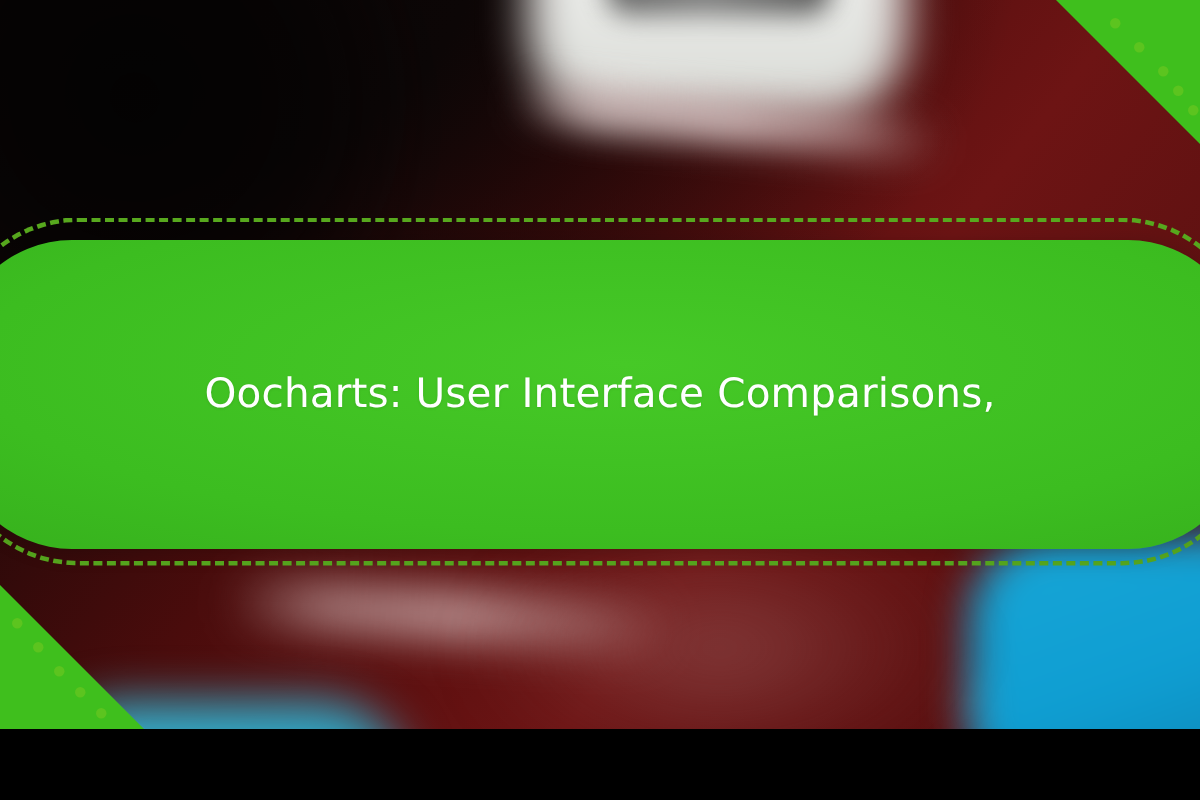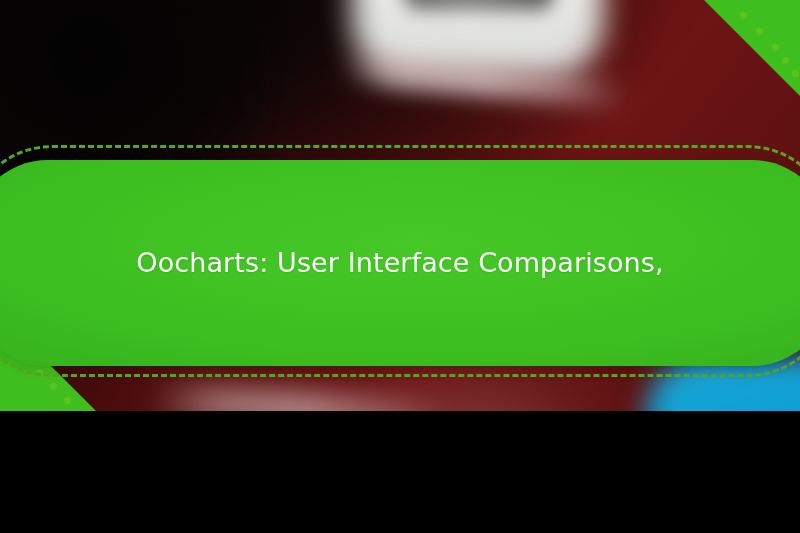--- a/index.html
+++ b/index.html
@@ -7,21 +7,21 @@
     padding: 0;
     background: #000;
   }
   body {
     font-family: "DejaVu Sans", sans-serif;
   }
 
   #stage {
     position: relative;
     width: 800px;
-    height: 411px;
+    height: 486px;
     overflow: hidden;
     background: #3a0707;
   }
 
   
   .bg-layer {
     position: absolute;
     inset: 0;
     overflow: hidden;
   }

